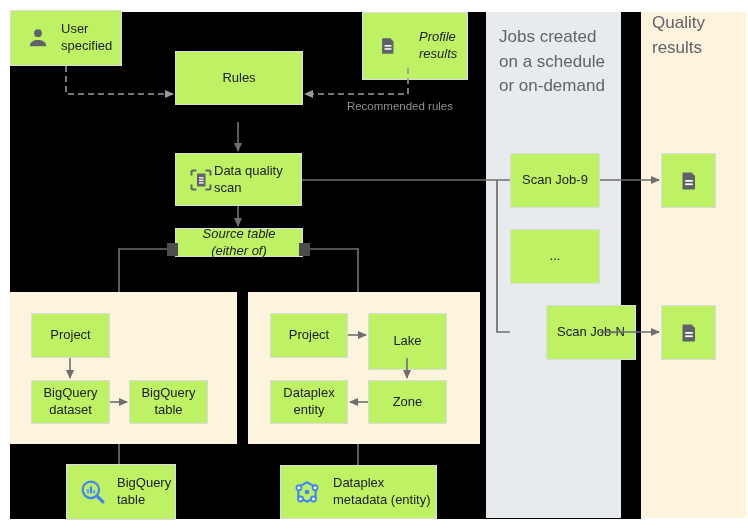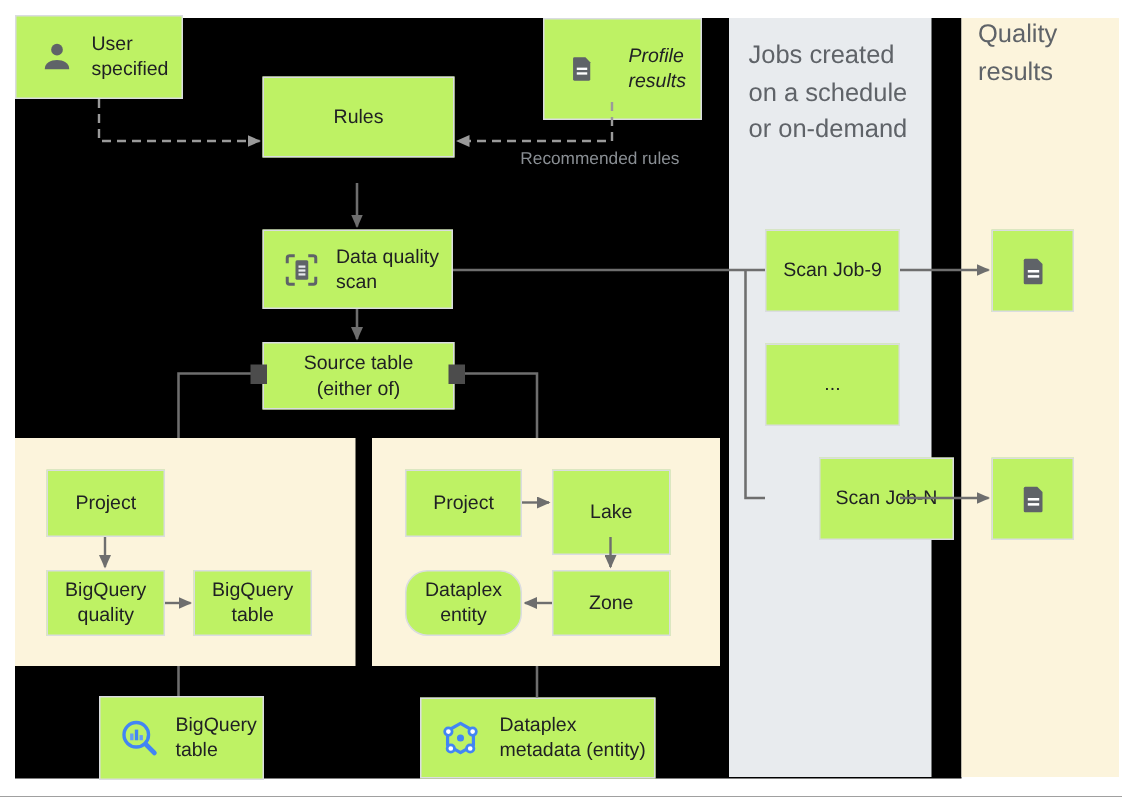--- a/index.html
+++ b/index.html
@@ -26,30 +26,30 @@
           display:flex; align-items:center; justify-content:center; text-align:center;
           font-size:13px; line-height:1.3; color:#202124; z-index:5; }
   .node .txt { white-space:normal; }
   .node.iconic { justify-content:flex-start; text-align:left; }
   .node.iconic .txt { flex:0 1 auto; }
   .icon { display:flex; align-items:center; justify-content:center; flex:none; }
 
   .n-user      { left:10px;  top:10px;  width:112px; height:56px; gap:10px; padding-left:14px; }
   .n-profile   { left:362px; top:12px;  width:106px; height:68px; gap:20px; padding-left:14px;font-style:italic; }
   .n-rules     { left:175px; top:51px;  width:128px; height:54px; }
-  .n-dqscan    { left:175px; top:153px; width:127px; height:53px; gap:10px; padding-left:12px; }
-  .n-source    { left:175px; top:228px; width:128px; height:45px; padding:0 8px; }
+  .n-dqscan    { left:175px; top:153px; width:127px; height:53px; padding-left:12px; }
+  .n-source    { left:175px; top:228px; width:128px; height:29px; padding:0 8px;font-style:italic; }
 
   .n-proj-bq   { left:31px;  top:313px; width:79px; height:45px; }
   .n-bqds      { left:31px;  top:380px; width:79px; height:44px; }
   .n-bqtbl     { left:129px; top:380px; width:79px; height:44px; }
 
   .n-proj-dp   { left:270px; top:313px; width:78px; height:45px; }
   .n-lake      { left:368px; top:313px; width:79px; height:57px; }
-  .n-entity    { left:270px; top:380px; width:78px; height:44px;border-radius:15px; }
+  .n-entity    { left:270px; top:380px; width:78px; height:44px; }
   .n-zone      { left:368px; top:380px; width:79px; height:44px; }
 
   .n-job1      { left:510px; top:153px; width:90px; height:55px; }
   .n-jobdots   { left:510px; top:229px; width:90px; height:55px; }
   .n-jobn      { left:522px; top:305px; width:90px; height:55px;margin-left:24px; }
 
   .n-doc1      { left:661px; top:153px; width:55px; height:55px; }
   .n-doc2      { left:661px; top:305px; width:55px; height:55px; }
 
   .n-bqout     { left:66px;  top:464px; width:110px; height:56px; gap:10px; padding-left:12px; }
@@ -117,21 +117,21 @@
   </div>
 
   <div class="node n-source">
     <span class="txt">Source table (either of)</span>
   </div>
 
   <div class="node n-proj-bq">
     <span class="txt">Project</span>
   </div>
   <div class="node n-bqds">
-    <span class="txt">BigQuery quality</span>
+    <span class="txt">BigQuery dataset</span>
   </div>
   <div class="node n-bqtbl">
     <span class="txt">BigQuery table</span>
   </div>
 
   <div class="node n-proj-dp">
     <span class="txt">Project</span>
   </div>
   <div class="node n-lake">
     <span class="txt">Lake</span>

